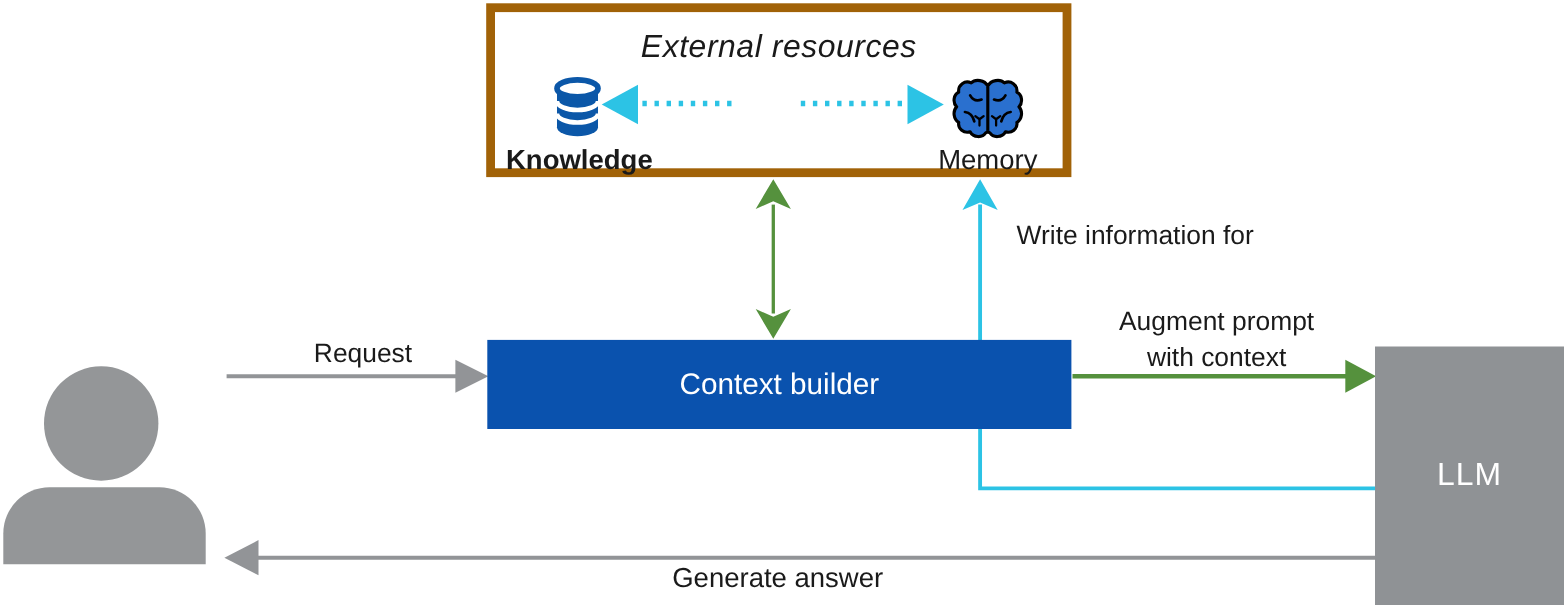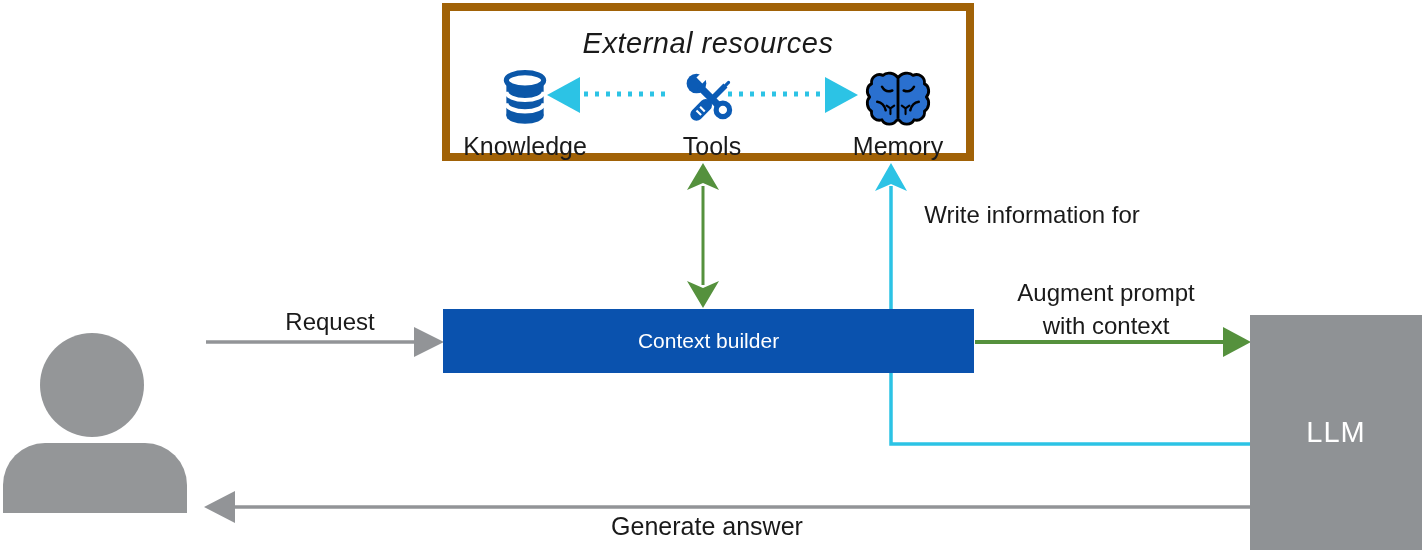--- a/index.html
+++ b/index.html
@@ -13,29 +13,29 @@
     left:442px;top:3px;width:532px;height:158px;box-sizing:border-box;
     border:8px solid #a16207;background:transparent;z-index:2;
   }
   .ext-title{
     position:absolute;left:0;top:16px;width:100%;text-align:center;
     font-size:29px;font-style:italic;letter-spacing:0.5px;
   }
   .res-col{position:absolute;top:57px;width:130px;text-align:center;}
   .res-col .icon-slot{height:62px;display:flex;align-items:center;justify-content:center;}
   .res-label{font-size:25px;margin-top:2px;}
-  .col-knowledge{left:10px;}
+  .col-knowledge{left:10px;font-weight:bold;}
   .col-tools{left:197px;}
   .col-memory{left:383px;}
   
   .wires{left:0;top:0;width:1422px;height:553px;z-index:1;}
   
   .node-context{
-    left:443px;top:309px;width:531px;height:64px;background:#0a52ae;z-index:3;
-    display:flex;align-items:center;justify-content:center;color:#ffffff;font-size:21px;
+    left:443px;top:309px;width:531px;height:81px;background:#0a52ae;z-index:3;
+    display:flex;align-items:center;justify-content:center;color:#ffffff;font-size:27px;
   }
   .node-llm{
     left:1250px;top:303px;width:172px;height:235px;background:#8f9295;z-index:3;
     display:flex;align-items:center;justify-content:center;color:#ffffff;font-size:29px;letter-spacing:1px;margin-top:12px;
   }
   .person{left:0px;top:328px;width:190px;height:188px;z-index:2;}
   
   .edge-label{z-index:4;font-size:24px;line-height:33px;}
   .lbl-request{left:240px;top:305px;width:180px;text-align:center;}
   .lbl-retrieve{left:440px;top:195px;width:256px;text-align:right;}
@@ -96,38 +96,20 @@
           <rect x="6" y="12" width="36" height="32" fill="#0b57a8"></rect>
           <ellipse cx="24" cy="44" rx="18" ry="8" fill="#0b57a8"></ellipse>
           <path d="M6 21 A18 8 0 0 0 42 21" stroke="#ffffff" stroke-width="4" fill="none"></path>
           <path d="M6 32 A18 8 0 0 0 42 32" stroke="#ffffff" stroke-width="4" fill="none"></path>
           <ellipse cx="24" cy="10" rx="18" ry="7.5" fill="#ffffff" stroke="#0b57a8" stroke-width="5"></ellipse>
         </svg>
       </div>
       <div class="res-label">Knowledge</div>
     </div>
 
-    <div class="res-col col-tools">
-      <div class="icon-slot">
-        <svg width="58" height="58" viewBox="0 0 56 56">
-
-          <line x1="44" y1="12" x2="40" y2="16" stroke="#0b5bb5" stroke-width="3" stroke-linecap="round"></line>
-          <line x1="41" y1="15" x2="22" y2="34" stroke="#0b5bb5" stroke-width="5.5"></line>
-          <line x1="22" y1="34" x2="13" y2="43" stroke="#0b5bb5" stroke-width="12" stroke-linecap="round"></line>
-          <line x1="16.5" y1="35.5" x2="21" y2="40" stroke="#ffffff" stroke-width="2"></line>
-          <line x1="13" y1="39" x2="17.5" y2="43.5" stroke="#ffffff" stroke-width="2"></line>
-
-          <circle cx="13" cy="13" r="9.5" fill="#0b5bb5"></circle>
-          <rect x="9" y="-4" width="8" height="13" fill="#ffffff" transform="rotate(45 13 13)"></rect>
-          <line x1="16" y1="16" x2="36" y2="36" stroke="#0b5bb5" stroke-width="7"></line>
-          <circle cx="38.5" cy="38.5" r="6.5" fill="#ffffff" stroke="#0b5bb5" stroke-width="5"></circle>
-        </svg>
-      </div>
-      <div class="res-label">Tools</div>
-    </div>
 
     <div class="res-col col-memory">
       <div class="icon-slot">
         <svg width="68" height="62" viewBox="0 0 72 64">
           <path d="M36 10 C33 4 24 3 20 7 C14 4 7 9 8 16 C3 18 2 26 6 30 C2 34 3 42 8 45 C7 51 13 56 19 54 C22 60 31 60 34 55 L36 54 L38 55 C41 60 50 60 53 54 C59 56 65 51 64 45 C69 42 70 34 66 30 C70 26 69 18 64 16 C65 9 58 4 52 7 C48 3 39 4 36 10 Z" fill="#2a70cf" stroke="#000000" stroke-width="3" stroke-linejoin="round"></path>
           <line x1="36" y1="11" x2="36" y2="53" stroke="#000000" stroke-width="3"></line>
           <path d="M19 19 q4 7 11 4" fill="none" stroke="#000000" stroke-width="2.6" stroke-linecap="round"></path>
           <path d="M53 19 q-4 7 -11 4" fill="none" stroke="#000000" stroke-width="2.6" stroke-linecap="round"></path>
           <path d="M14 35 q7 1 9 9" fill="none" stroke="#000000" stroke-width="2.6" stroke-linecap="round"></path>
           <path d="M58 35 q-7 1 -9 9" fill="none" stroke="#000000" stroke-width="2.6" stroke-linecap="round"></path>

